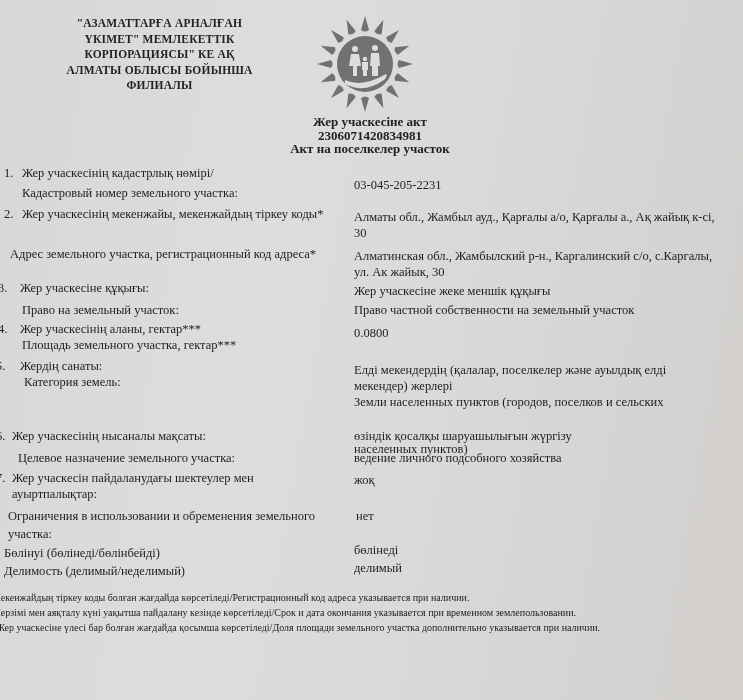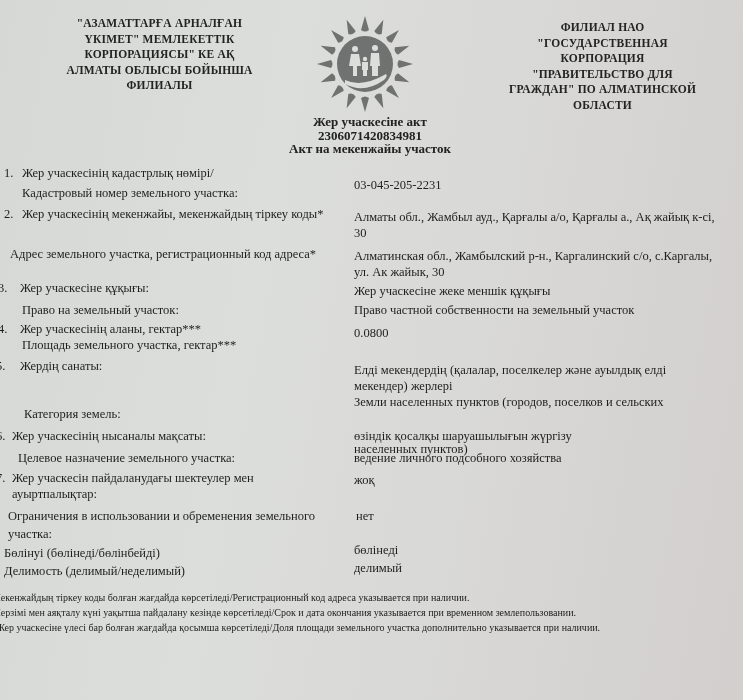--- a/index.html
+++ b/index.html
@@ -70,33 +70,25 @@
         <path d="M39,40 L47,40 L49,52 L45,52 L45,62 L41,62 L41,52 L37,52 Z"></path>
         <circle cx="63" cy="34" r="3"></circle>
         <path d="M59,39 L67,39 L68,52 L66,52 L66,62 L60,62 L60,52 L58,52 Z"></path>
         <circle cx="53" cy="45" r="2.2"></circle>
         <path d="M50,48 L56,48 L56,56 L55,56 L55,62 L51,62 L51,56 L50,56 Z"></path>
         <path d="M33,66 Q50,74 74,60 Q76,62 72,66 Q52,80 33,70 Z"></path>
       </g>
     </svg>
   </div>
 
-  <div class="hdr-right">
-    <div>ФИЛИАЛ НАО</div>
-    <div>"ГОСУДАРСТВЕННАЯ</div>
-    <div>КОРПОРАЦИЯ</div>
-    <div>"ПРАВИТЕЛЬСТВО ДЛЯ</div>
-    <div>ГРАЖДАН" ПО АЛМАТИНСКОЙ</div>
-    <div>ОБЛАСТИ</div>
-  </div>
 
   <div class="title">
     <div>Жер учаскесіне акт</div>
     <div>2306071420834981</div>
-    <div>Акт на мекенжайы участок</div>
+    <div>Акт на поселкелер участок</div>
   </div>
 
   <div class="row" style="left:0;top:165px;width:743px;height:40px;">
     <span class="num" style="left:4px;top:0;">1.</span>
     <span class="lbl" style="left:22px;top:0;">Жер учаскесінің кадастрлық нөмірі/</span>
     <span class="lbl" style="left:22px;top:20px;">Кадастровый номер земельного участка:</span>
     <span class="val" style="left:354px;top:12px;">03-045-205-2231</span>
   </div>
 
   <div class="row" style="left:0;top:206px;width:743px;height:72px;">
@@ -120,21 +112,21 @@
   <div class="row" style="left:0;top:321px;width:743px;height:36px;">
     <span class="num" style="left:-2px;top:0;">4.</span>
     <span class="lbl" style="left:20px;top:0;">Жер учаскесінің аланы, гектар***</span>
     <span class="lbl" style="left:22px;top:16px;">Площадь земельного участка, гектар***</span>
     <span class="val" style="left:354px;top:4px;">0.0800</span>
   </div>
 
   <div class="row" style="left:0;top:358px;width:743px;height:66px;">
     <span class="num" style="left:-4px;top:0;">5.</span>
     <span class="lbl" style="left:20px;top:0;">Жердің санаты:</span>
-    <span class="lbl" style="left:24px;top:16px;margin-top:32px;">Категория земель:</span>
+    <span class="lbl" style="left:24px;top:16px;">Категория земель:</span>
     <span class="val" style="left:354px;top:4px;">Елді мекендердің (қалалар, поселкелер және ауылдық елді</span>
     <span class="val" style="left:354px;top:20px;">мекендер) жерлері</span>
     <span class="val" style="left:354px;top:36px;text-align:right;">Земли населенных пунктов (городов, поселков и сельских</span>
     <span class="val" style="left:354px;top:52px;margin-top:31px;">населенных пунктов)</span>
   </div>
 
   <div class="row" style="left:0;top:428px;width:743px;height:40px;">
     <span class="num" style="left:-4px;top:0;">6.</span>
     <span class="lbl" style="left:12px;top:0;">Жер учаскесінің нысаналы мақсаты:</span>
     <span class="val" style="left:354px;top:0;font-family:Liberation Serif, serif;">өзіндік қосалқы шаруашылығын жүргізу</span>

